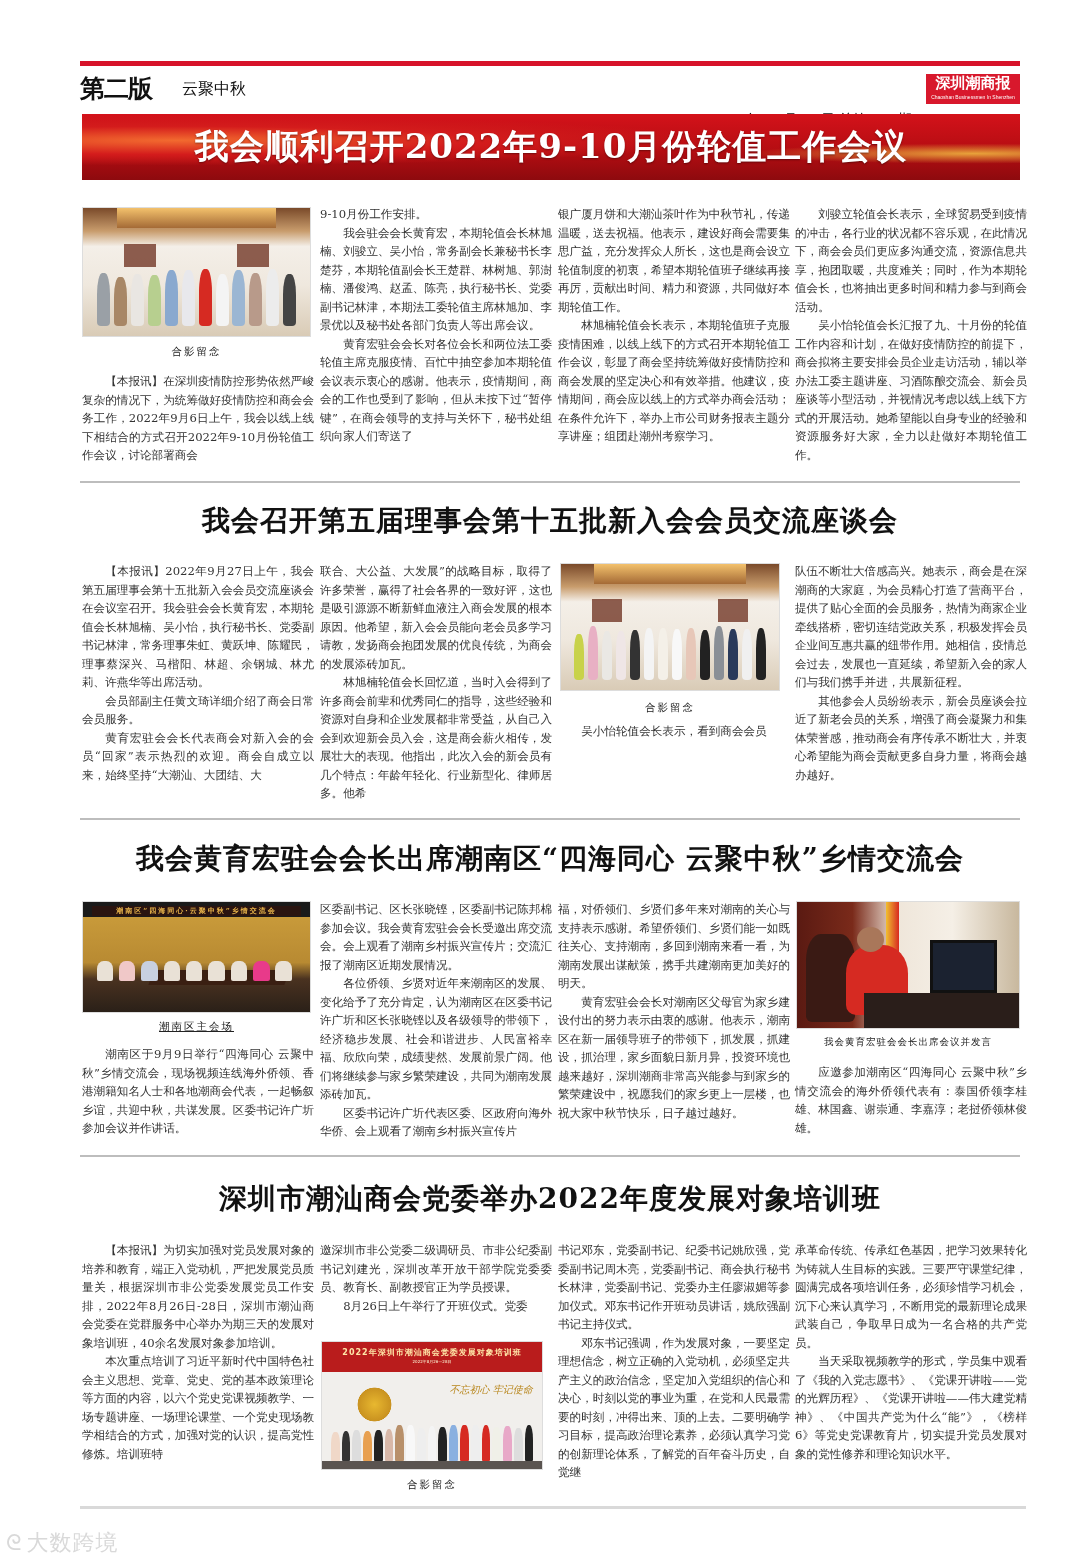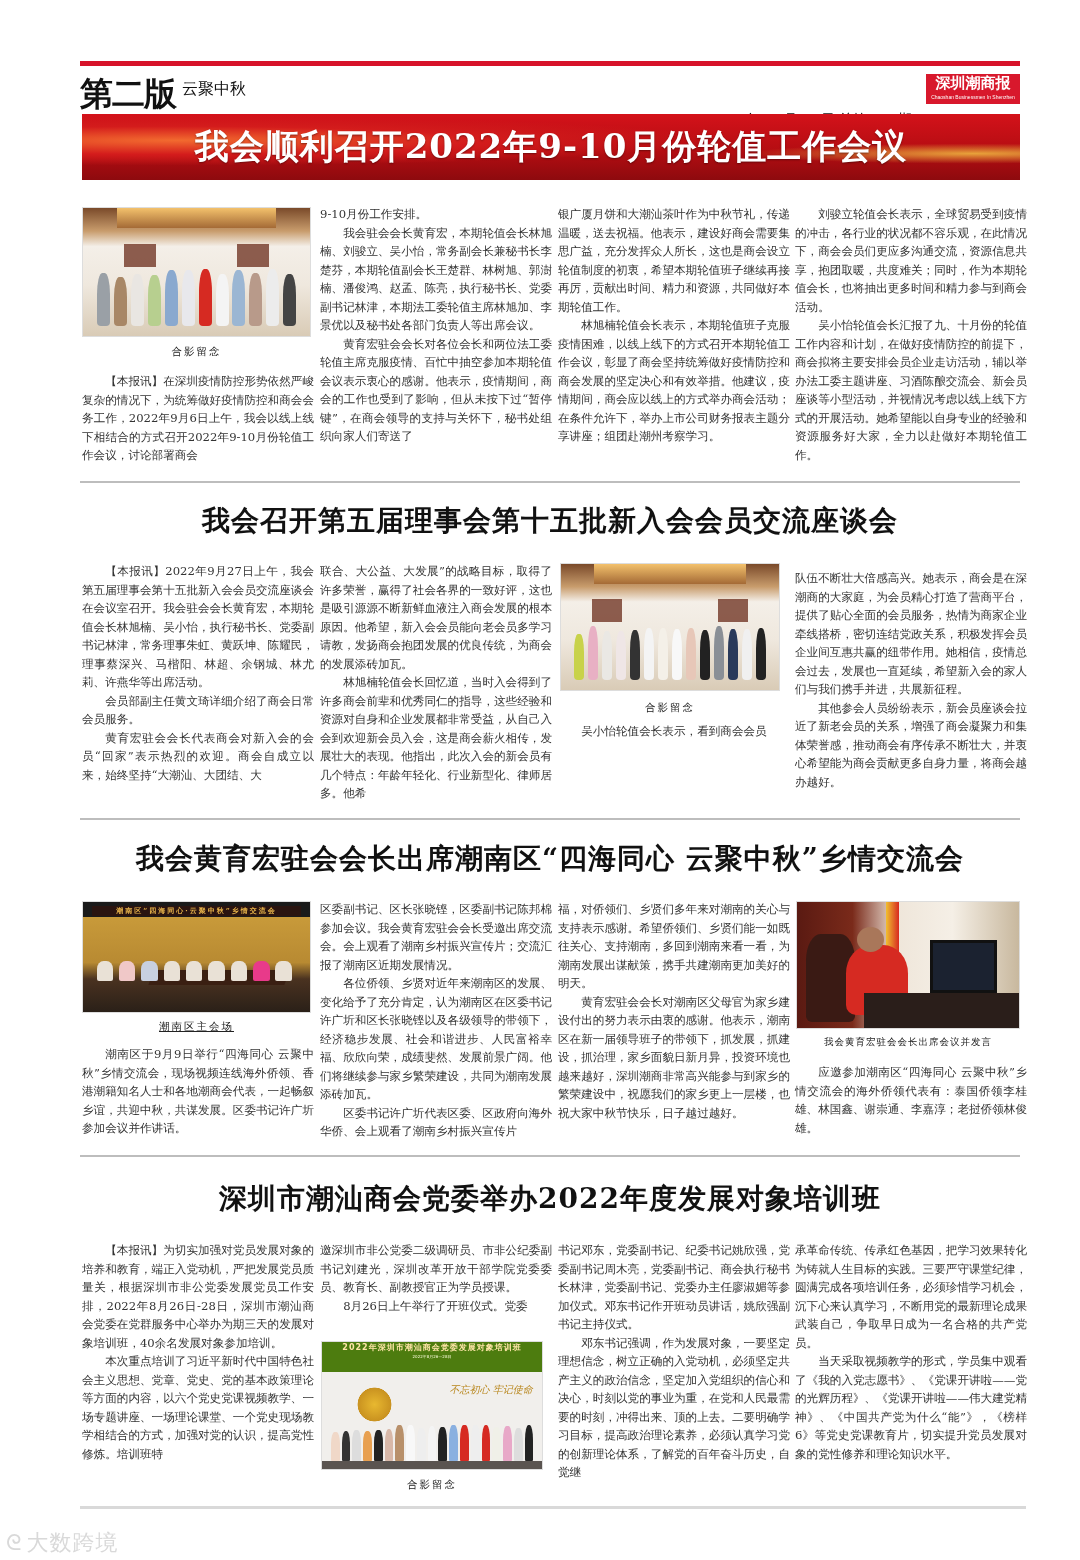--- a/index.html
+++ b/index.html
@@ -2,21 +2,21 @@
 <html><head>
 <meta charset="utf-8">
 <style>
   * { box-sizing: border-box; margin: 0; padding: 0; }
   html, body { width: 1080px; height: 1560px; background: #ffffff; overflow: hidden; }
   body { position: relative; font-family: "DejaVu Serif", "Liberation Serif", serif; color: #222; }
 
   .top-rule { position: absolute; left: 80px; top: 61px; width: 940px; height: 5px; background: #d7132a; }
 
   .masthead { position: absolute; left: 80px; top: 72px; width: 940px; height: 36px; }
-  .edition { position: absolute; left: 0; top: 0; font-family: "DejaVu Sans", "Liberation Sans", sans-serif; font-weight: bold; font-size: 33px; color: #111; letter-spacing: -1px; }
+  .edition { position: absolute; left: 0; top: 0; font-family: "DejaVu Sans", "Liberation Sans", sans-serif; font-weight: bold; font-size: 25px; color: #111; letter-spacing: -1px; }
   .section-name { position: absolute; left: 102px; top: 7px; font-family: "DejaVu Sans", sans-serif; font-size: 16px; color: #111; }
   .issue-date { position: absolute; right: 108px; top: 7px; font-family: "Liberation Sans", sans-serif; font-size: 14px; color: #111; margin-top: 32px; }
   .logo { position: absolute; right: 0; top: 2px; width: 94px; height: 30px; background: #d8182c; color: #fff; text-align: center; }
   .logo-cn { display: block; font-family: "DejaVu Serif", serif; font-weight: bold; font-size: 15px; line-height: 19px; letter-spacing: 0px; }
   .logo-en { display: block; font-family: "Liberation Sans", sans-serif; font-size: 5px; line-height: 8px; }
 
   .banner { position: absolute; left: 82px; top: 114px; width: 938px; height: 66px;
     background: radial-gradient(ellipse at 10% 40%, #f26a2f 0%, #d41c1c 25%, transparent 45%),
                 radial-gradient(ellipse at 95% 60%, #e8a23a 0%, transparent 18%),
                 linear-gradient(180deg, #d4121a 0%, #b50d12 55%, #8d0a0e 100%);
@@ -49,21 +49,21 @@
 
   .ph-office { background: linear-gradient(90deg, #5a1a12 0%, #7a2a1a 25%, #efe6da 45%, #f5efe6 70%, #c8b89e 100%); }
   .ph-office .chair { position: absolute; left: 4%; top: 25%; width: 22%; height: 70%; background: #3a1a14; border-radius: 30% 30% 6px 6px; }
   .ph-office .man { position: absolute; left: 22%; top: 34%; width: 28%; height: 56%; background: #d62a22; border-radius: 40% 40% 10px 10px; }
   .ph-office .head { position: absolute; left: 27%; top: 20%; width: 12%; height: 20%; background: #a9775a; border-radius: 50%; }
   .ph-office .monitor { position: absolute; left: 60%; top: 30%; width: 30%; height: 42%; background: #1b2230; border: 3px solid #111; }
   .ph-office .desk { position: absolute; left: 30%; right: 0; top: 72%; bottom: 0; background: #2a1e1a; }
   .ph-office .flag { position: absolute; left: 40%; top: 0; width: 6%; height: 55%; background: linear-gradient(90deg, #f0c030, #d82a20); }
 
   .ph-training { background: #f1efec; }
-  .ph-training .redhead { position: absolute; left: 0; right: 0; top: 0; height: 24%; background: #4d7c0f; color: #ffe6a8; font-family: "DejaVu Sans", sans-serif; font-weight: bold; font-size: 8px; text-align: center; letter-spacing: 1px; }
+  .ph-training .redhead { position: absolute; left: 0; right: 0; top: 0; height: 24%; background: #b91c1c; color: #ffe6a8; font-family: "DejaVu Sans", sans-serif; font-weight: bold; font-size: 8px; text-align: center; padding-top: 5px; letter-spacing: 1px; }
   .ph-training .redhead small { display: block; font-size: 4px; font-weight: normal; letter-spacing: 0; color: #ffd; margin-top: 1px; }
   .ph-training .emblem { position: absolute; left: 16%; top: 32%; width: 16%; height: 34%; background: radial-gradient(circle, #e8b830 0%, #c99220 60%, transparent 62%); }
   .ph-training .slogan { position: absolute; left: 58%; top: 32%; color: #b8861c; font-size: 10px; line-height: 13px; font-family: "DejaVu Serif", serif; font-style: italic; }
   .ph-training .crowd { position: absolute; left: 4%; right: 4%; top: 56%; bottom: 6%; display: flex; gap: 1%; align-items: flex-end; }
   .ph-training .crowd span { flex: 1; border-radius: 40% 40% 1px 1px; }
   .ph-training .floor { position: absolute; left: 0; right: 0; bottom: 0; height: 6%; background: #5a5450; }
 
   .bottom-rule { position: absolute; left: 80px; top: 1506px; width: 946px; height: 3px; background: #d9d9d9; }
   .watermark { position: absolute; left: 6px; top: 1528px; font-family: "DejaVu Sans", sans-serif; font-size: 22px; color: #d9d9d9; letter-spacing: 1px; }
   .watermark .wm-icon { font-size: 22px; margin-right: 4px; }
@@ -157,21 +157,21 @@
     <span class="person" style="background:#2a3a5a;height:78%"></span>
     <span class="person" style="background:#f0f0f0;height:78%"></span>
     <span class="person" style="background:#222;height:80%"></span>
   </div>
 </div>
 <div class="caption" style="left:560px; top:701px; width:220px;">合影留念</div>
 
 <div class="col" style="left:558px; top:722px;">
   <p>吴小怡轮值会长表示，看到商会会员</p>
 </div>
-<div class="col" style="left:795px; top:562px;margin-top:7px;">
+<div class="col" style="left:795px; top:562px;">
   <p class="noindent">队伍不断壮大倍感高兴。她表示，商会是在深潮商的大家庭，为会员精心打造了营商平台，提供了贴心全面的会员服务，热情为商家企业牵线搭桥，密切连结党政关系，积极发挥会员企业间互惠共赢的纽带作用。她相信，疫情总会过去，发展也一直延续，希望新入会的家人们与我们携手并进，共展新征程。</p>
   <p>其他参会人员纷纷表示，新会员座谈会拉近了新老会员的关系，增强了商会凝聚力和集体荣誉感，推动商会有序传承不断壮大，并衷心希望能为商会贡献更多自身力量，将商会越办越好。</p>
 </div>
 
 <div class="divider" style="top:818px;"></div>
 
 <div class="headline" style="top:840px;">我会黄育宏驻会会长出席潮南区“四海同心 云聚中秋”乡情交流会</div>
 
 <div class="photo ph-meeting" style="left:82px; top:901px; width:229px; height:112px;">
   <div class="banner-strip">潮南区“四海同心·云聚中秋”乡情交流会</div>

